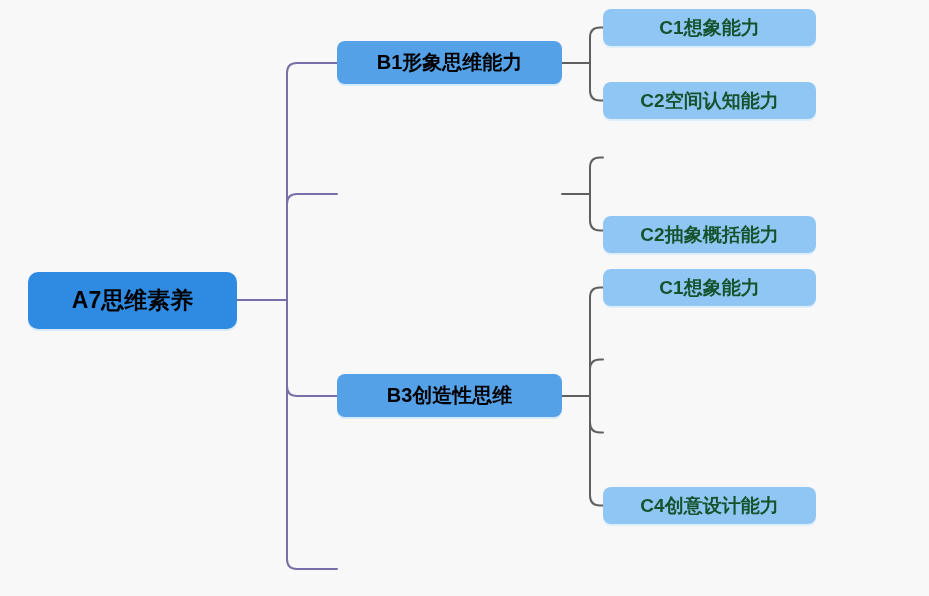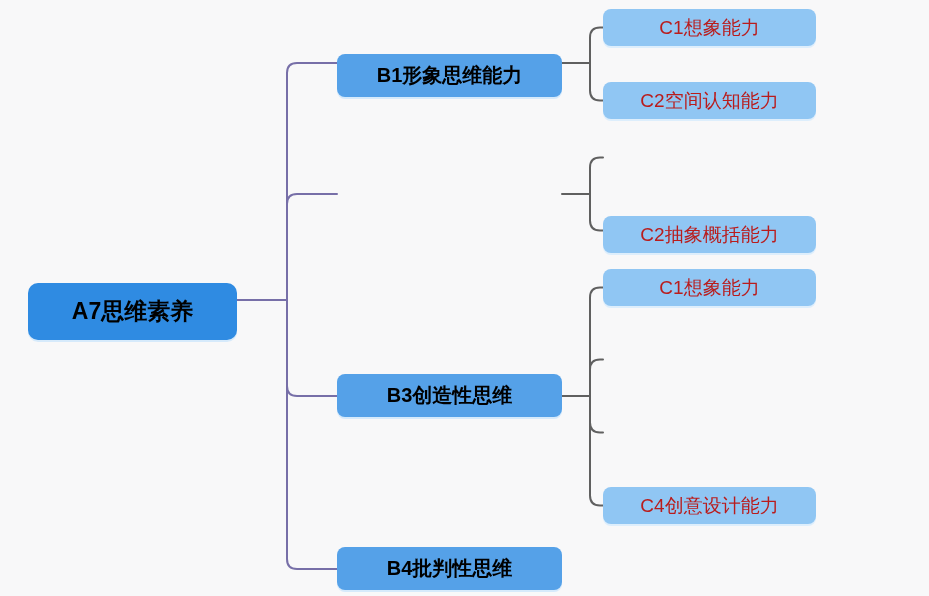--- a/index.html
+++ b/index.html
@@ -14,39 +14,39 @@
   svg.wires{position:absolute;left:0;top:0;pointer-events:none;}
   .node{
     position:absolute;
     display:flex;align-items:center;justify-content:center;
     color:#000;
     box-sizing:border-box;
     cursor:default;
     white-space:nowrap;
   }
   .node-root{
-    left:28px;top:283px;width:209px;height:57px;
+    left:28px;top:272px;width:209px;height:57px;
     background:var(--root-color,#2f8be2);
     border-radius:10px;
     font-size:23px;font-weight:bold;
     box-shadow:0 2px 0 0 rgba(205,230,251,.8);
   }
   .node-branch{
     left:337px;width:225px;height:43px;
     background:var(--branch-color,#55a1e8);
     border-radius:8px;
     font-size:20px;font-weight:bold;
     box-shadow:0 2px 0 0 rgba(205,230,251,.8);
   }
   .node-leaf{
     left:603px;width:213px;height:37px;
     background:var(--leaf-color,#90c6f3);
     border-radius:8px;
-    font-size:19px;font-weight:normal;
-    color:#b91c1c;
+    font-size:19px;font-weight:bold;
+    color:#14532d;
     box-shadow:0 2px 0 0 rgba(214,235,252,.8);
   }
 </style>
 </head>
 <body style="--root-color: #2f8be2; --branch-color: #55a1e8; --leaf-color: #90c6f3; background: rgb(248, 248, 249);">
 
 <div id="stage">
 
   <svg class="wires" width="929" height="596" viewBox="0 0 929 596">
 
@@ -61,28 +61,25 @@
       <path d="M562 63 H590 M603 27.5 H600 Q590 27.5 590 37.5 V90.5 Q590 100.5 600 100.5 H603"></path>
       <path d="M562 194 H590 M603 157.5 H600 Q590 157.5 590 167.5 V220.5 Q590 230.5 600 230.5 H603"></path>
       <path d="M562 396 H590 M603 287.5 H600 Q590 287.5 590 297.5 V495.5 Q590 505.5 600 505.5 H603 M590 369.5 Q590 359.5 600 359.5 H603 M590 422.5 Q590 432.5 600 432.5 H603"></path>
     </g>
   </svg>
 
   <div class="node node-root">
     <span>A7思维素养</span>
   </div>
 
-  <div class="node node-branch" style="top:54px">
+  <div class="node node-branch" style="top:41px">
     <span>B1形象思维能力</span>
   </div>
   <div class="node node-branch" style="top:374px">
     <span>B3创造性思维</span>
-  </div>
-  <div class="node node-branch" style="top:547px">
-    <span>B4批判性思维</span>
   </div>
 
   <div class="node node-leaf" style="top:9px">
     <span>C1想象能力</span>
   </div>
   <div class="node node-leaf" style="top:82px">
     <span>C2空间认知能力</span>
   </div>
   <div class="node node-leaf" style="top:216px">
     <span>C2抽象概括能力</span>

